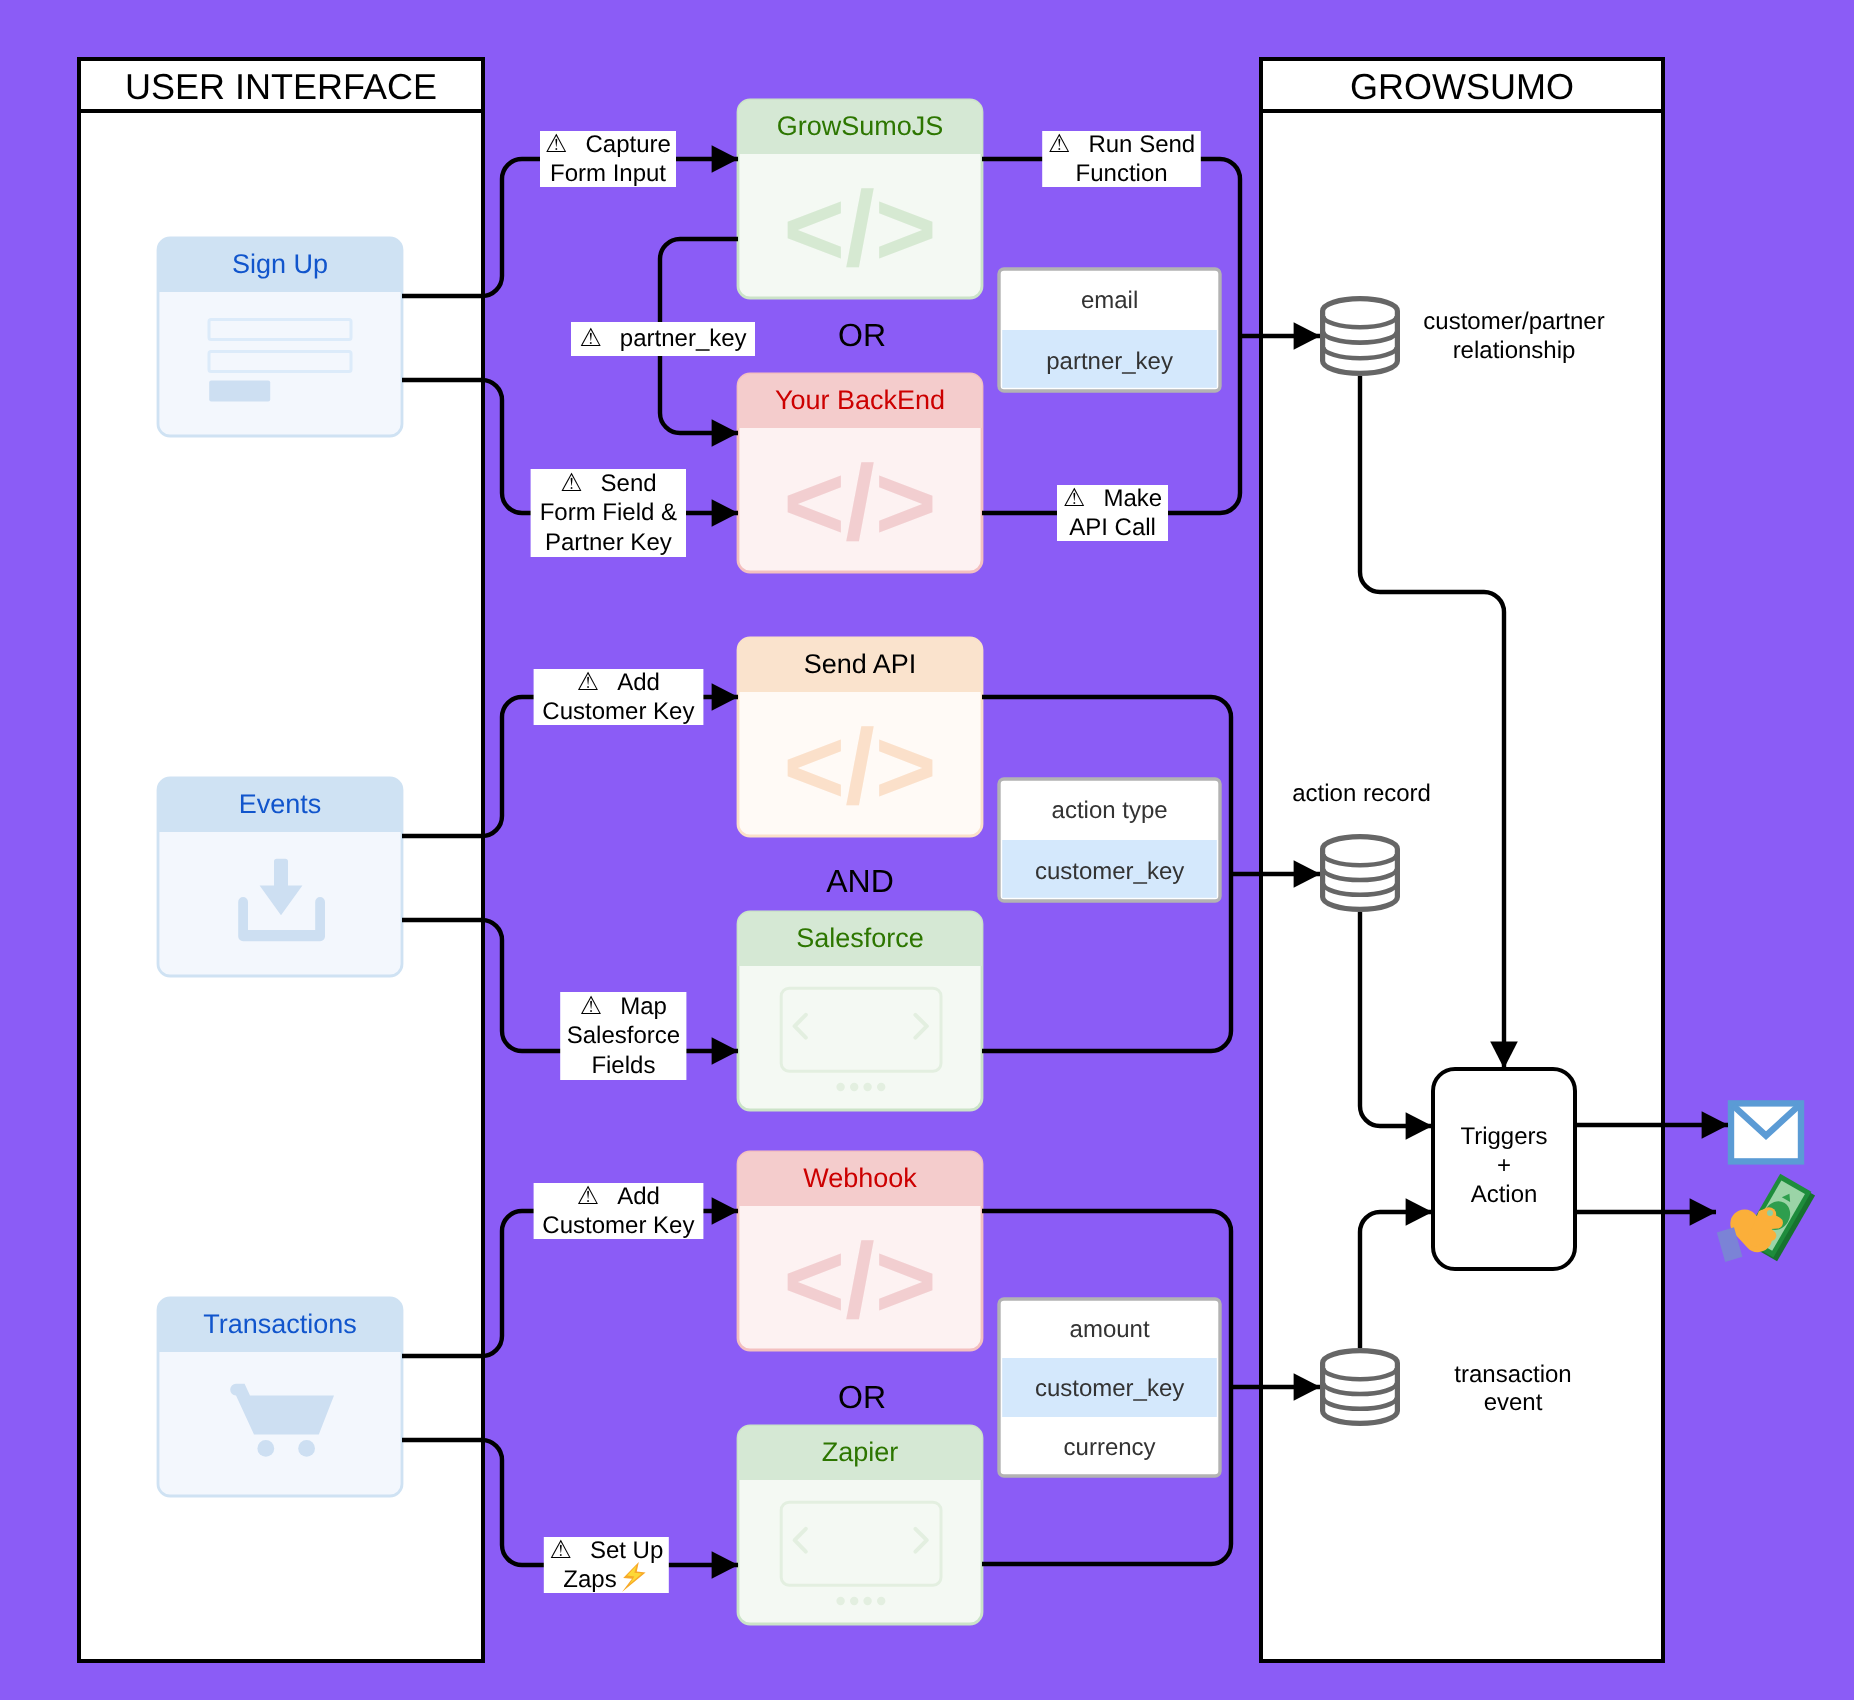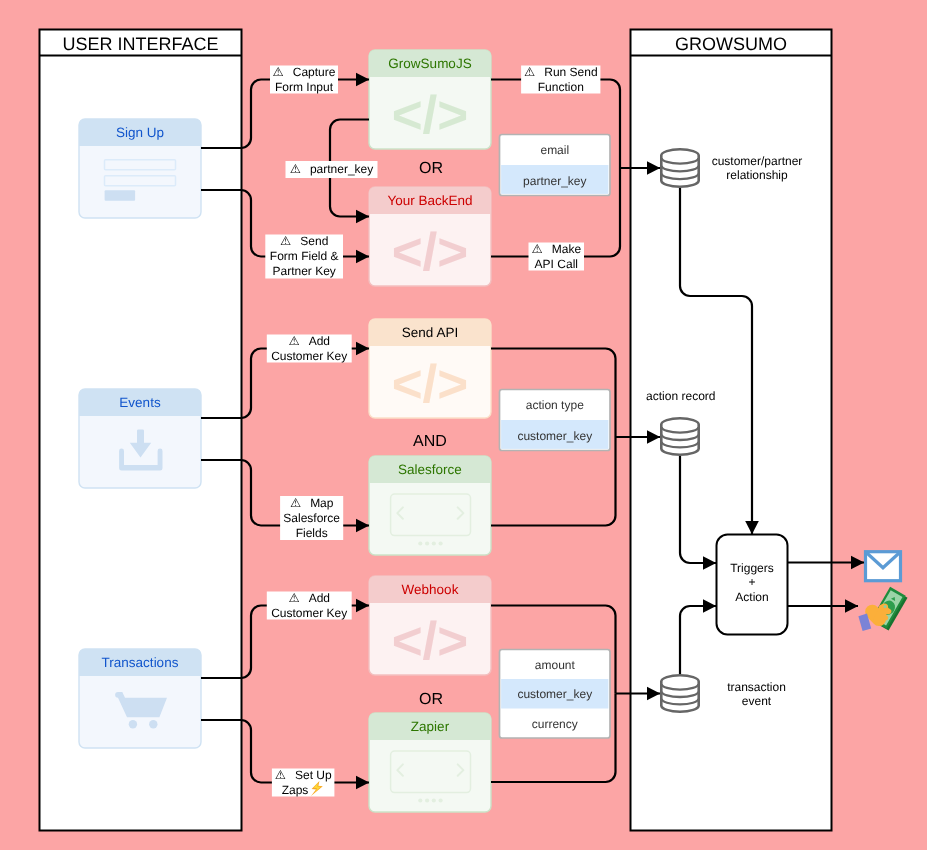--- a/index.html
+++ b/index.html
@@ -1,19 +1,19 @@
 <!DOCTYPE html>
 <html><head>
 <meta charset="utf-8">
 <title>GrowSumo Integration Flow</title>
 <style>
   html,body{margin:0;padding:0;background:#ffffff;}
   body{width:927px;height:850px;overflow:hidden;
        font-family:"Liberation Sans",sans-serif;-webkit-font-smoothing:antialiased;}
-  #stage{position:relative;width:927px;height:850px;background:#fca5a5;}
+  #stage{position:relative;width:927px;height:850px;background:#8b5cf6;}
   text,tspan{-webkit-font-smoothing:antialiased;text-rendering:geometricPrecision;}
   #diagram{position:absolute;left:0;top:0;}
   .panel-title{font-size:18px;fill:#000;text-anchor:middle;}
   .card-title{font-size:13.5px;text-anchor:middle;}
   .op-label{font-size:16px;fill:#000;text-anchor:middle;}
   .edge-label{font-size:12px;fill:#000;text-anchor:middle;}
   .warn-glyph{font-size:12.5px;}
   .tbl-label{font-size:12px;fill:#333;text-anchor:middle;}
   .ds-label{font-size:12px;fill:#000;text-anchor:middle;}
   .proc-label{font-size:12px;fill:#000;text-anchor:middle;}

